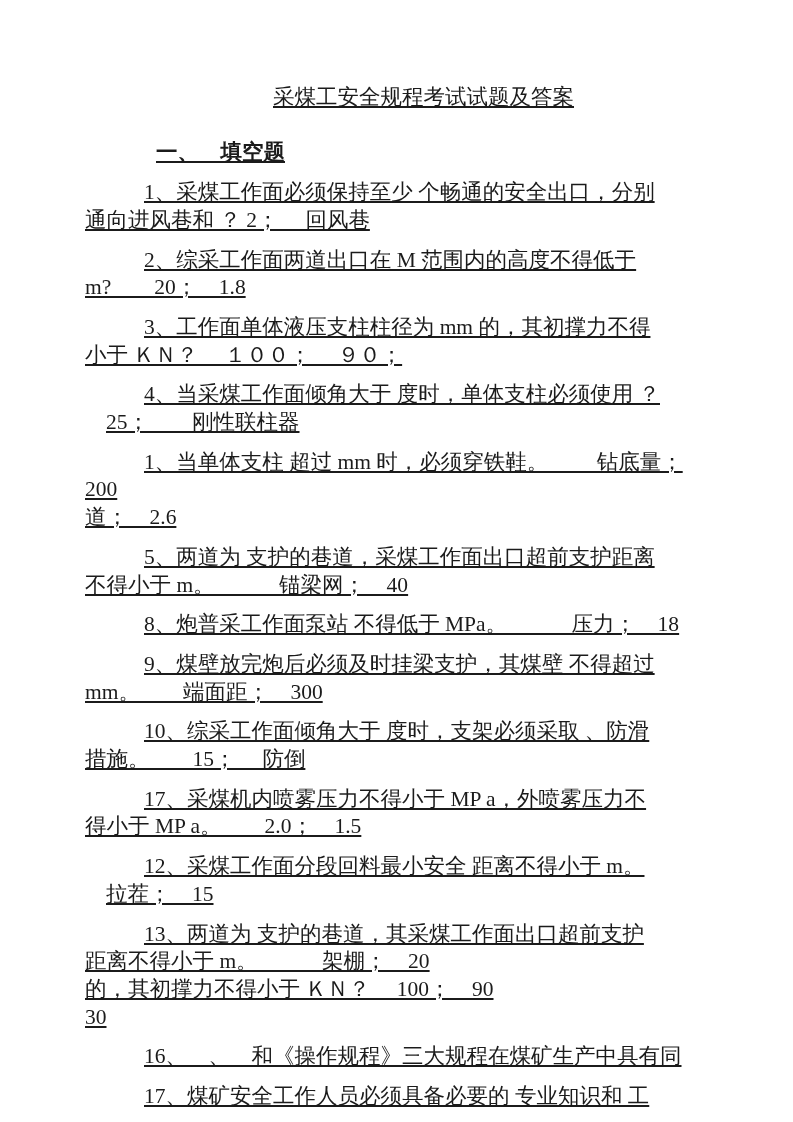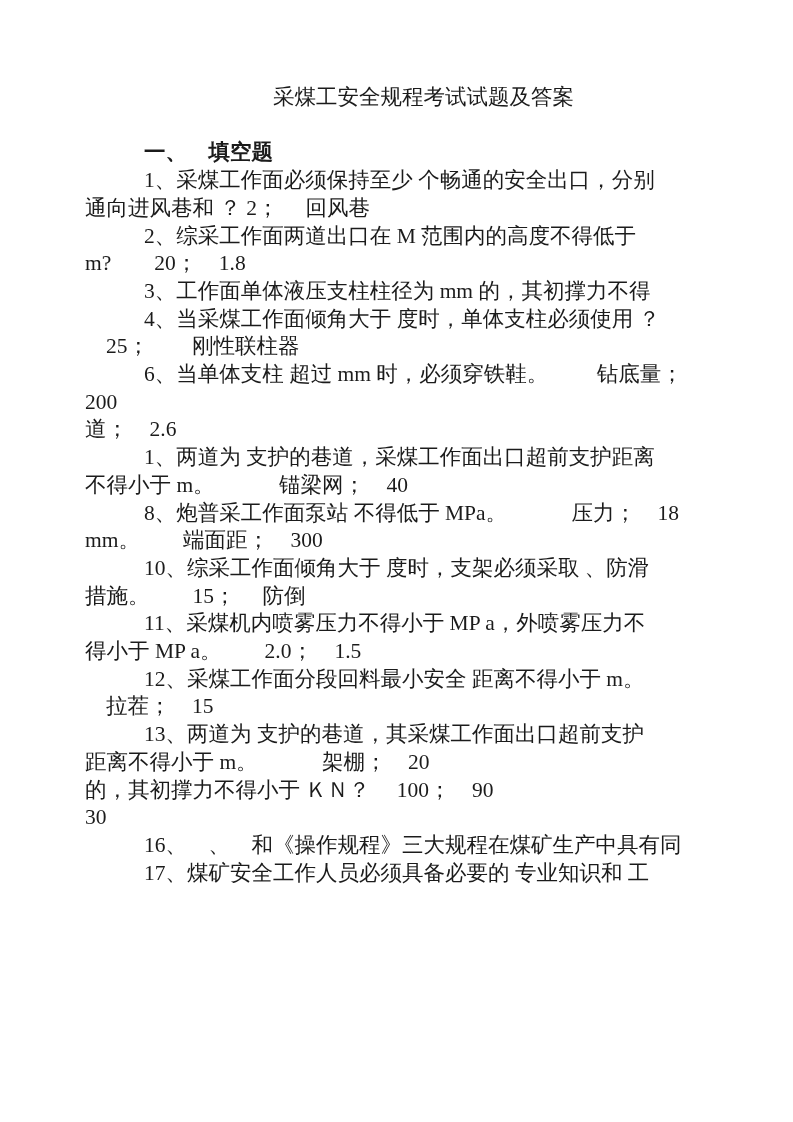--- a/index.html
+++ b/index.html
@@ -13,70 +13,73 @@
     overflow: hidden;
     font-family: "Liberation Serif", "DejaVu Serif", serif;
     color: #1b1b1b;
   }
   .page {
     box-sizing: border-box;
     width: 793px;
     height: 838px;
     padding: 84px 86px 0 85px;
     background: #ffffff;
+    text-decoration: underline;
   }
   .doc-title {
     font-size: 21.5px;
     line-height: 27.7px;
     white-space: pre;
     padding-left: 188px;
     margin: 0 0 27.7px 0;
     font-weight: normal;
   }
   .doc-heading {
     font-size: 21.5px;
     line-height: 27.7px;
     white-space: pre;
     padding-left: 59px;
     font-weight: bold;
-    margin: 0;
+    margin: 12px;
   }
   .line {
     font-size: 21.5px;
     line-height: 27.7px;
     white-space: pre;
   }
   .ind-0 { padding-left: 0; }
   .ind-1 { padding-left: 21px; }
-  .ind-2 { padding-left: 59px; }
+  .ind-2 { padding-left: 59px; margin-top: 12px; }
 </style>
 </head>
 <body>
 
 <div class="page">
   <p class="doc-title">采煤工安全规程考试试题及答案</p>
   <p class="doc-heading">一、　填空题</p>
   <div>
       <div class="line ind-2">1、采煤工作面必须保持至少 个畅通的安全出口，分别</div>
       <div class="line ind-0">通向进风巷和 ？ 2；　 回风巷</div>
       <div class="line ind-2">2、综采工作面两道出口在 M 范围内的高度不得低于</div>
       <div class="line ind-0">m?　　20；　1.8</div>
       <div class="line ind-2">3、工作面单体液压支柱柱径为 mm 的，其初撑力不得</div>
+      <div class="line ind-0">小于 ＫＮ？　 １００；　 ９０；</div>
       <div class="line ind-2">4、当采煤工作面倾角大于 度时，单体支柱必须使用 ？</div>
       <div class="line ind-1">25；　　刚性联柱器</div>
-      <div class="line ind-2">6、当单体支柱 超过 mm 时，必须穿铁鞋。　　 钻底量；</div>
+      <div class="line ind-2">1、当单体支柱 超过 mm 时，必须穿铁鞋。　　 钻底量；</div>
       <div class="line ind-0">200</div>
       <div class="line ind-0">道；　2.6</div>
-      <div class="line ind-2">1、两道为 支护的巷道，采煤工作面出口超前支护距离</div>
+      <div class="line ind-2">5、两道为 支护的巷道，采煤工作面出口超前支护距离</div>
       <div class="line ind-0">不得小于 m。　　　锚梁网；　40</div>
       <div class="line ind-2">8、炮普采工作面泵站 不得低于 MPa。　　　压力；　18</div>
+      <div class="line ind-2">9、煤壁放完炮后必须及时挂梁支护，其煤壁 不得超过</div>
       <div class="line ind-0">mm。　　端面距；　300</div>
       <div class="line ind-2">10、综采工作面倾角大于 度时，支架必须采取 、防滑</div>
       <div class="line ind-0">措施。　　15；　 防倒</div>
-      <div class="line ind-2">11、采煤机内喷雾压力不得小于 MP a，外喷雾压力不</div>
+      <div class="line ind-2">17、采煤机内喷雾压力不得小于 MP a，外喷雾压力不</div>
       <div class="line ind-0">得小于 MP a。　　2.0；　1.5</div>
       <div class="line ind-2">12、采煤工作面分段回料最小安全 距离不得小于 m。</div>
       <div class="line ind-1">拉茬；　15</div>
       <div class="line ind-2">13、两道为 支护的巷道，其采煤工作面出口超前支护</div>
       <div class="line ind-0">距离不得小于 m。　　　架棚；　20</div>
       <div class="line ind-0">的，其初撑力不得小于 ＫＮ？　 100；　90</div>
       <div class="line ind-0">30</div>
       <div class="line ind-2">16、　、　和《操作规程》三大规程在煤矿生产中具有同</div>
       <div class="line ind-2">17、煤矿安全工作人员必须具备必要的 专业知识和 工</div>
     </div>

